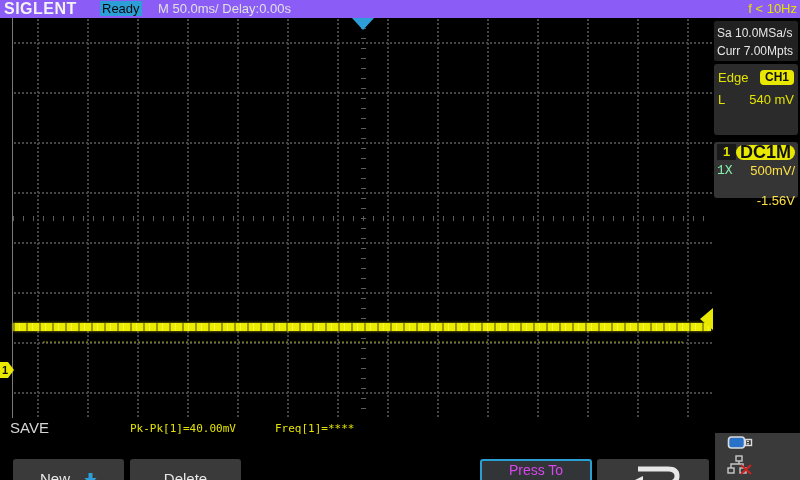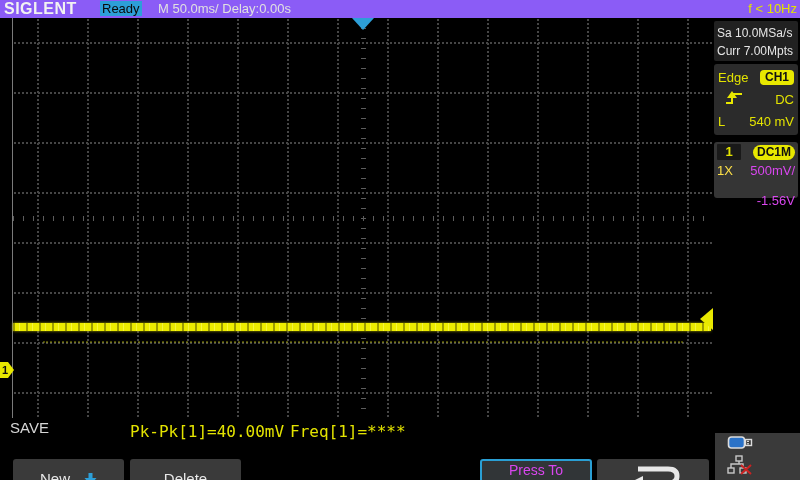--- a/index.html
+++ b/index.html
@@ -52,30 +52,30 @@
   .trig-panel{position:absolute;left:1px;top:46px;width:84px;height:71px;background:#2b2b2b;
     border-radius:3px;color:#e3e300;font-size:13px;box-sizing:border-box;padding:2px 4px;}
   .trig-row{display:flex;justify-content:space-between;align-items:center;height:22px;}
   .ch1-badge{background:#e8e800;color:#111;font-weight:bold;font-size:12px;border-radius:4px;
     padding:0 5px;line-height:15px;}
   .chan-panel{position:absolute;left:1px;top:124px;width:84px;height:56px;background:#353535;
     border-radius:3px;font-size:13px;box-sizing:border-box;padding:1px 3px;}
   .chan-row{display:flex;justify-content:space-between;align-items:center;height:18px;}
   .chan-num{background:#191919;color:#e3e300;font-weight:bold;width:24px;text-align:center;
     line-height:16px;border-radius:1px;}
-  .dc1m-badge{background:#e8e800;color:#111;font-weight:bold;font-size:12px;border-radius:8px;
+  .dc1m-badge{background:#e8e800;color:#111;font-weight:bold;font-size:18px;border-radius:8px;
     padding:0 4px;line-height:15px;}
-  .chan-probe{color:#fde047;}
-  .chan-val{color:#d946ef;}
+  .chan-probe{color:#86efac;font-family:Liberation Mono, monospace;}
+  .chan-val{color:#fde047;}
 
   
   .menu-title{position:absolute;left:10px;top:419px;color:#d6d6d6;font-size:15px;}
-  .meas{position:absolute;top:422px;color:#e3e300;font-size:16px;font-family:"DejaVu Sans Mono",monospace;}
+  .meas{position:absolute;top:422px;color:#e3e300;font-size:11px;font-family:"DejaVu Sans Mono",monospace;}
   .meas.pkpk{left:130px;}
-  .meas.freq{left:290px;text-align:center;}
+  .meas.freq{left:275px;text-align:center;}
   .btn{position:absolute;top:459px;height:38px;background:#3a3a3a;border-radius:3px;
     color:#e8e8e8;font-size:15px;display:flex;align-items:center;justify-content:center;box-sizing:border-box;}
   .btn-new{left:13px;width:111px;}
   .btn-new .arrow{margin-left:14px;margin-top:3px;}
   .btn-delete{left:130px;width:111px;}
   .btn-save{left:480px;width:112px;border:2px solid #2a9fd4;background:#313537;
     color:#d946ef;font-size:14px;flex-direction:column;line-height:16px;}
   .btn-return{left:597px;width:112px;}
   .io-panel{position:absolute;left:715px;top:433px;width:85px;height:47px;background:#3a3a3a;
     display:flex;flex-direction:column;align-items:flex-start;justify-content:center;padding-left:12px;box-sizing:border-box;gap:1px;}
@@ -102,29 +102,20 @@
 
 <div class="sidebar">
   <div class="acq-panel">
     <div>Sa 10.0MSa/s</div>
     <div>Curr 7.00Mpts</div>
   </div>
   <div class="trig-panel">
     <div class="trig-row">
       <span>Edge</span>
       <span class="ch1-badge">CH1</span>
-    </div>
-    <div class="trig-row">
-      <span style="margin-left:6px;">
-        <svg width="20" height="16" viewBox="0 0 20 16">
-          <path d="M2 13 H8 V4 H18" stroke="#e8e800" stroke-width="2" fill="none"></path>
-          <polygon points="8,1 3,8 13,8" fill="#e8e800"></polygon>
-        </svg>
-      </span>
-      <span>DC</span>
     </div>
     <div class="trig-row">
       <span>L</span>
       <span>540 mV</span>
     </div>
   </div>
   <div class="chan-panel">
     <div class="chan-row">
       <span class="chan-num">1</span>
       <span class="dc1m-badge">DC1M</span>

